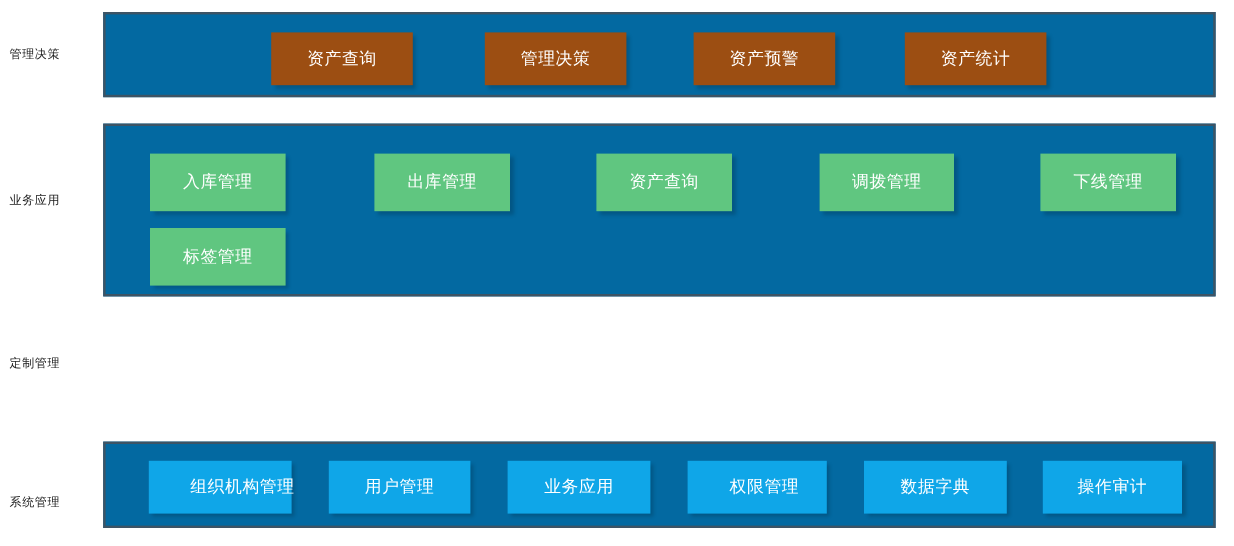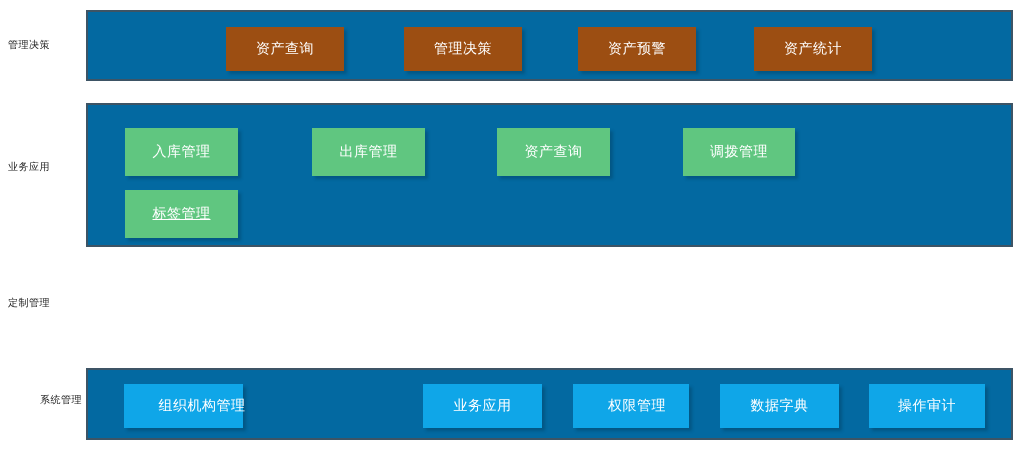--- a/index.html
+++ b/index.html
@@ -58,48 +58,50 @@
 
   
   .row1 { top: 10px;  height: 71px;  }
   .row2 { top: 103px; height: 144px; }
   .row3 { top: 267px; height: 73px;  }
   .row4 { top: 368px; height: 72px;  }
 
   .label1 { top: 38px; }
   .label2 { top: 160px; }
   .label3 { top: 296px; }
-  .label4 { top: 393px; text-align: right; }
+  .label4 { top: 412px; }
 </style>
 </head>
 <body>
 
 <div id="arch-diagram">
 
   <div class="tier-label label1">管理决策</div>
   <div class="tier-box row1">
     <div class="node node-brown" style="left:138px; top:15px; width:118px; height:44px;">资产查询</div>
     <div class="node node-brown" style="left:316px; top:15px; width:118px; height:44px;">管理决策</div>
     <div class="node node-brown" style="left:490px; top:15px; width:118px; height:44px;">资产预警</div>
     <div class="node node-brown" style="left:666px; top:15px; width:118px; height:44px;">资产统计</div>
   </div>
 
   <div class="tier-label label2">业务应用</div>
   <div class="tier-box row2">
     <div class="node node-green" style="left:37px; top:23px; width:113px; height:48px;">入库管理</div>
     <div class="node node-green" style="left:224px; top:23px; width:113px; height:48px;">出库管理</div>
     <div class="node node-green" style="left:409px; top:23px; width:113px; height:48px;">资产查询</div>
     <div class="node node-green" style="left:595px; top:23px; width:112px; height:48px;">调拨管理</div>
-    <div class="node node-green" style="left:37px; top:85px; width:113px; height:48px;text-decoration:underline;">标签管理</div>
+    <div class="node node-green" style="left:779px; top:23px; width:113px; height:48px;">下线管理</div>
+    <div class="node node-green" style="left:37px; top:85px; width:113px; height:48px;">标签管理</div>
   </div>
 
   <div class="tier-label label3">定制管理</div>
 
   <div class="tier-label label4">系统管理</div>
   <div class="tier-box row4">
     <div class="node node-blue" style="left:36px; top:14px; width:119px; height:44px;padding-left:37px;">组织机构管理</div>
+    <div class="node node-blue" style="left:186px; top:14px; width:118px; height:44px;">用户管理</div>
     <div class="node node-blue" style="left:335px; top:14px; width:119px; height:44px;">业务应用</div>
     <div class="node node-blue" style="left:485px; top:14px; width:116px; height:44px;padding-left:12px;">权限管理</div>
     <div class="node node-blue" style="left:632px; top:14px; width:119px; height:44px;">数据字典</div>
     <div class="node node-blue" style="left:781px; top:14px; width:116px; height:44px;">操作审计</div>
   </div>
 
 </div>
 
 </body></html>

